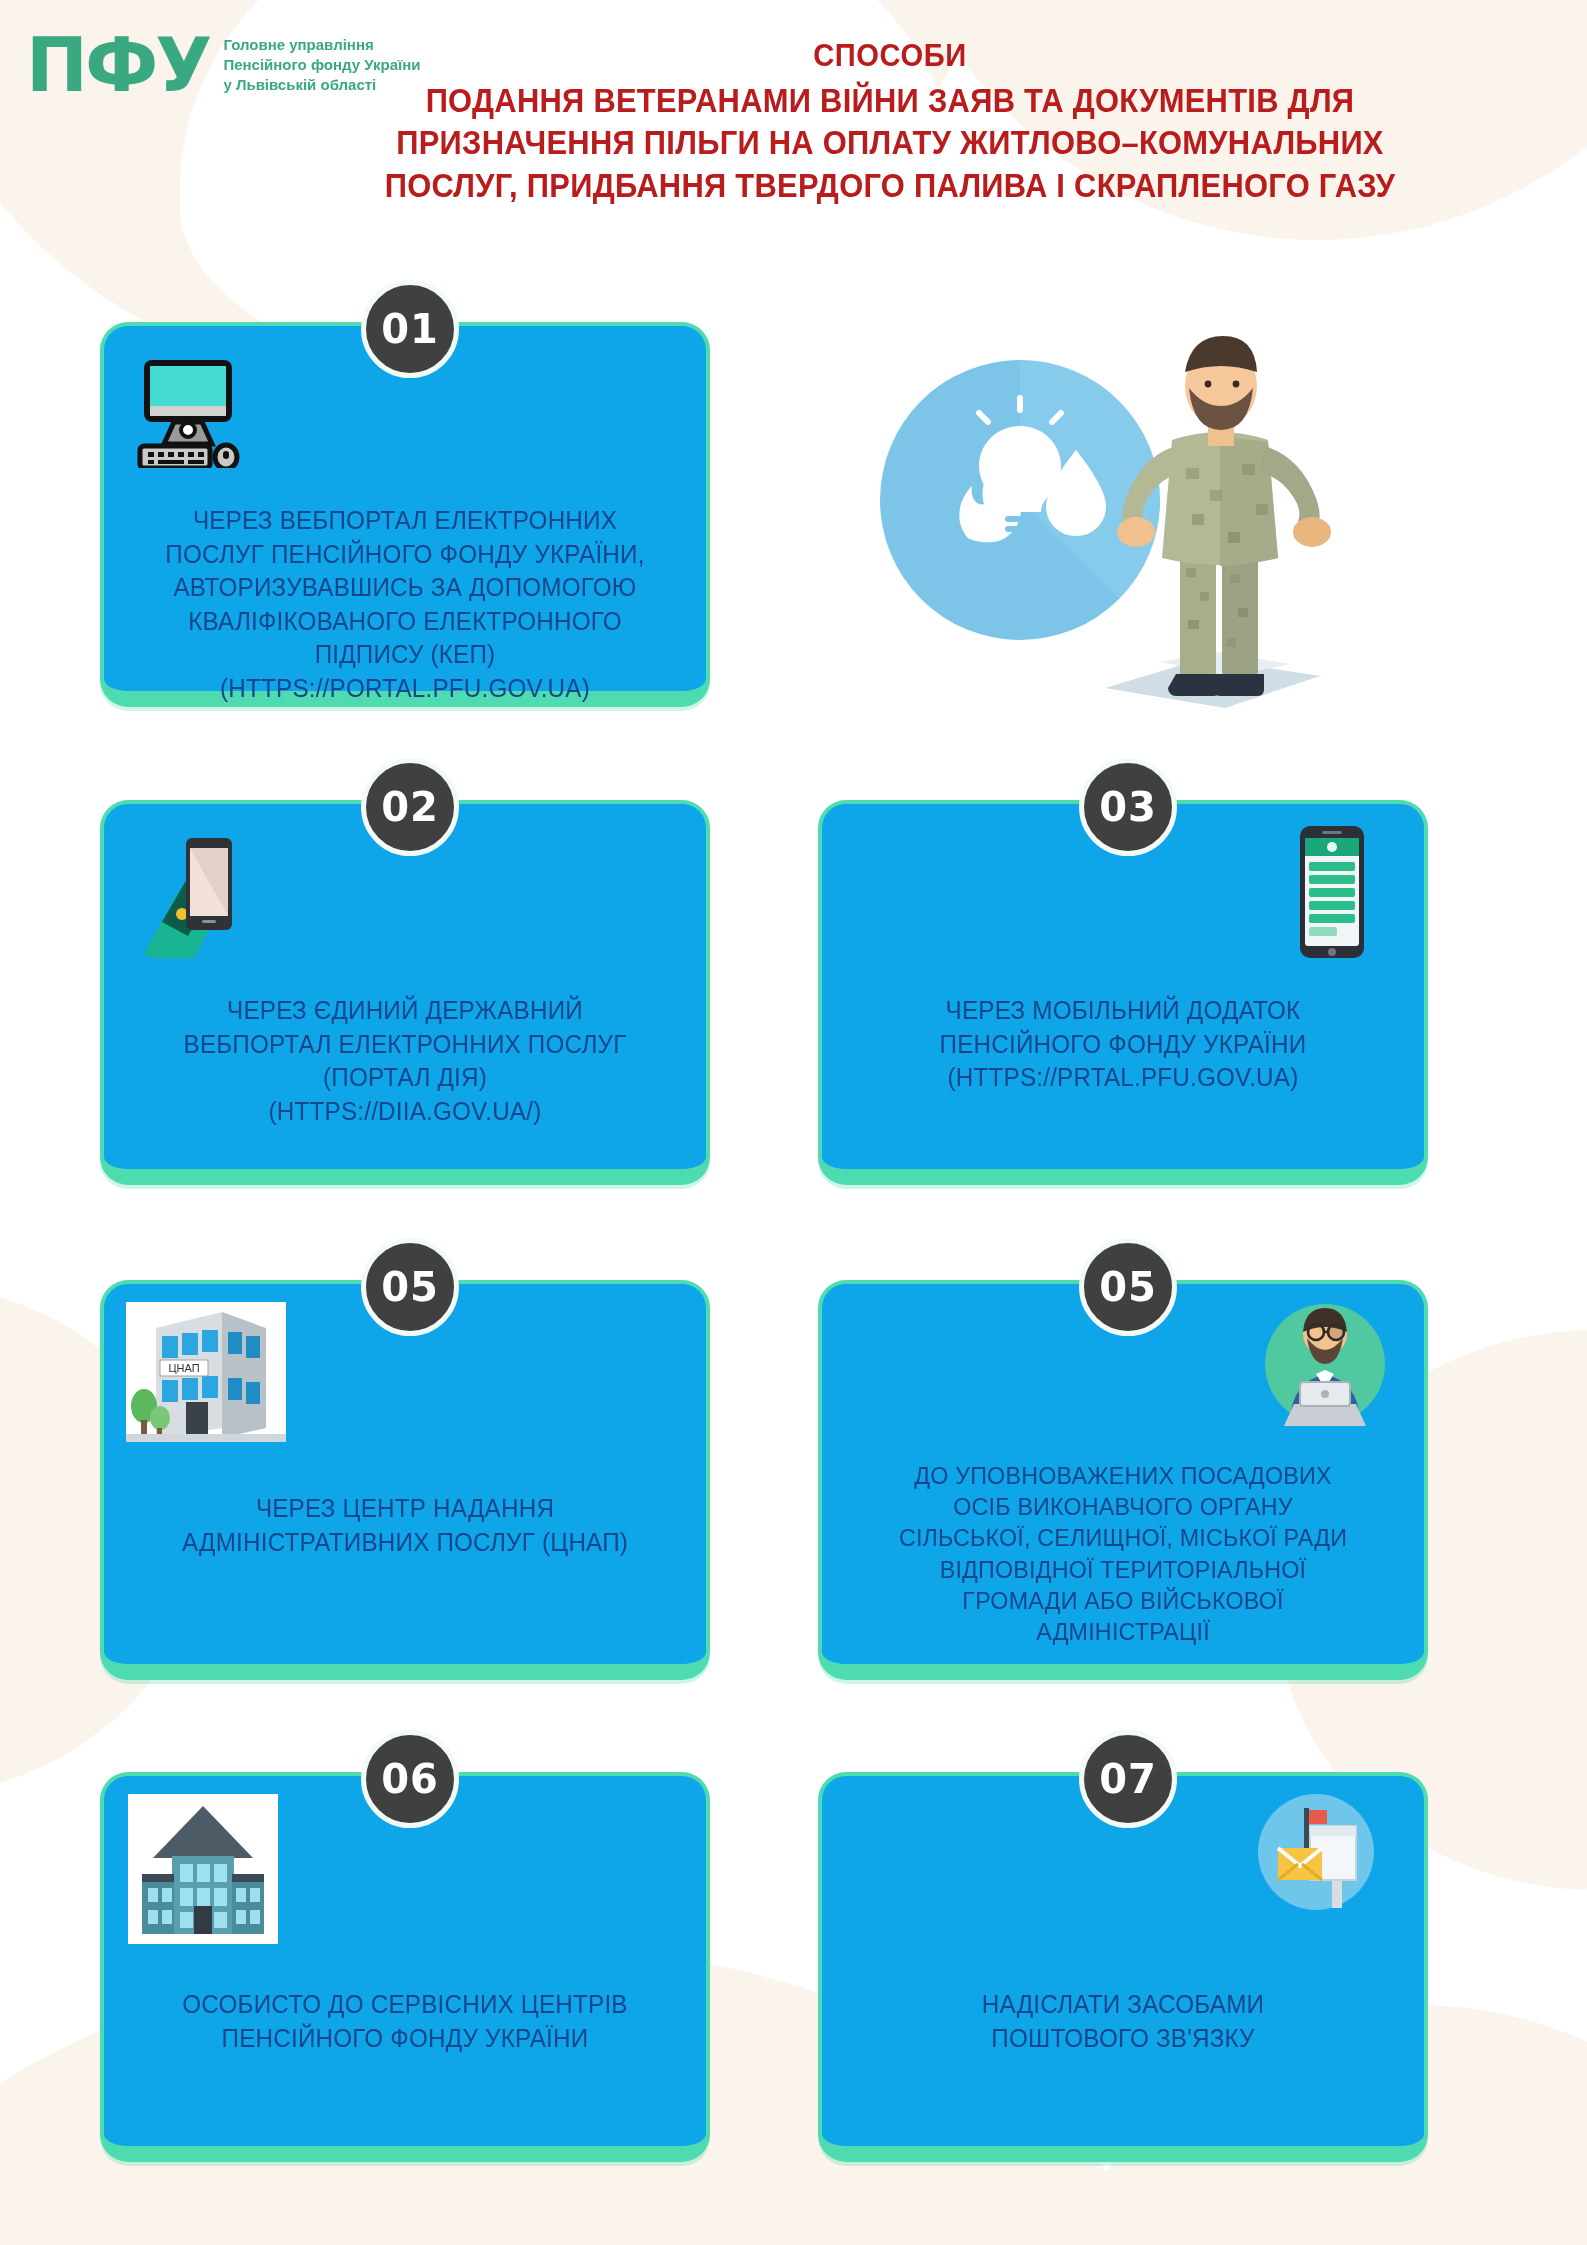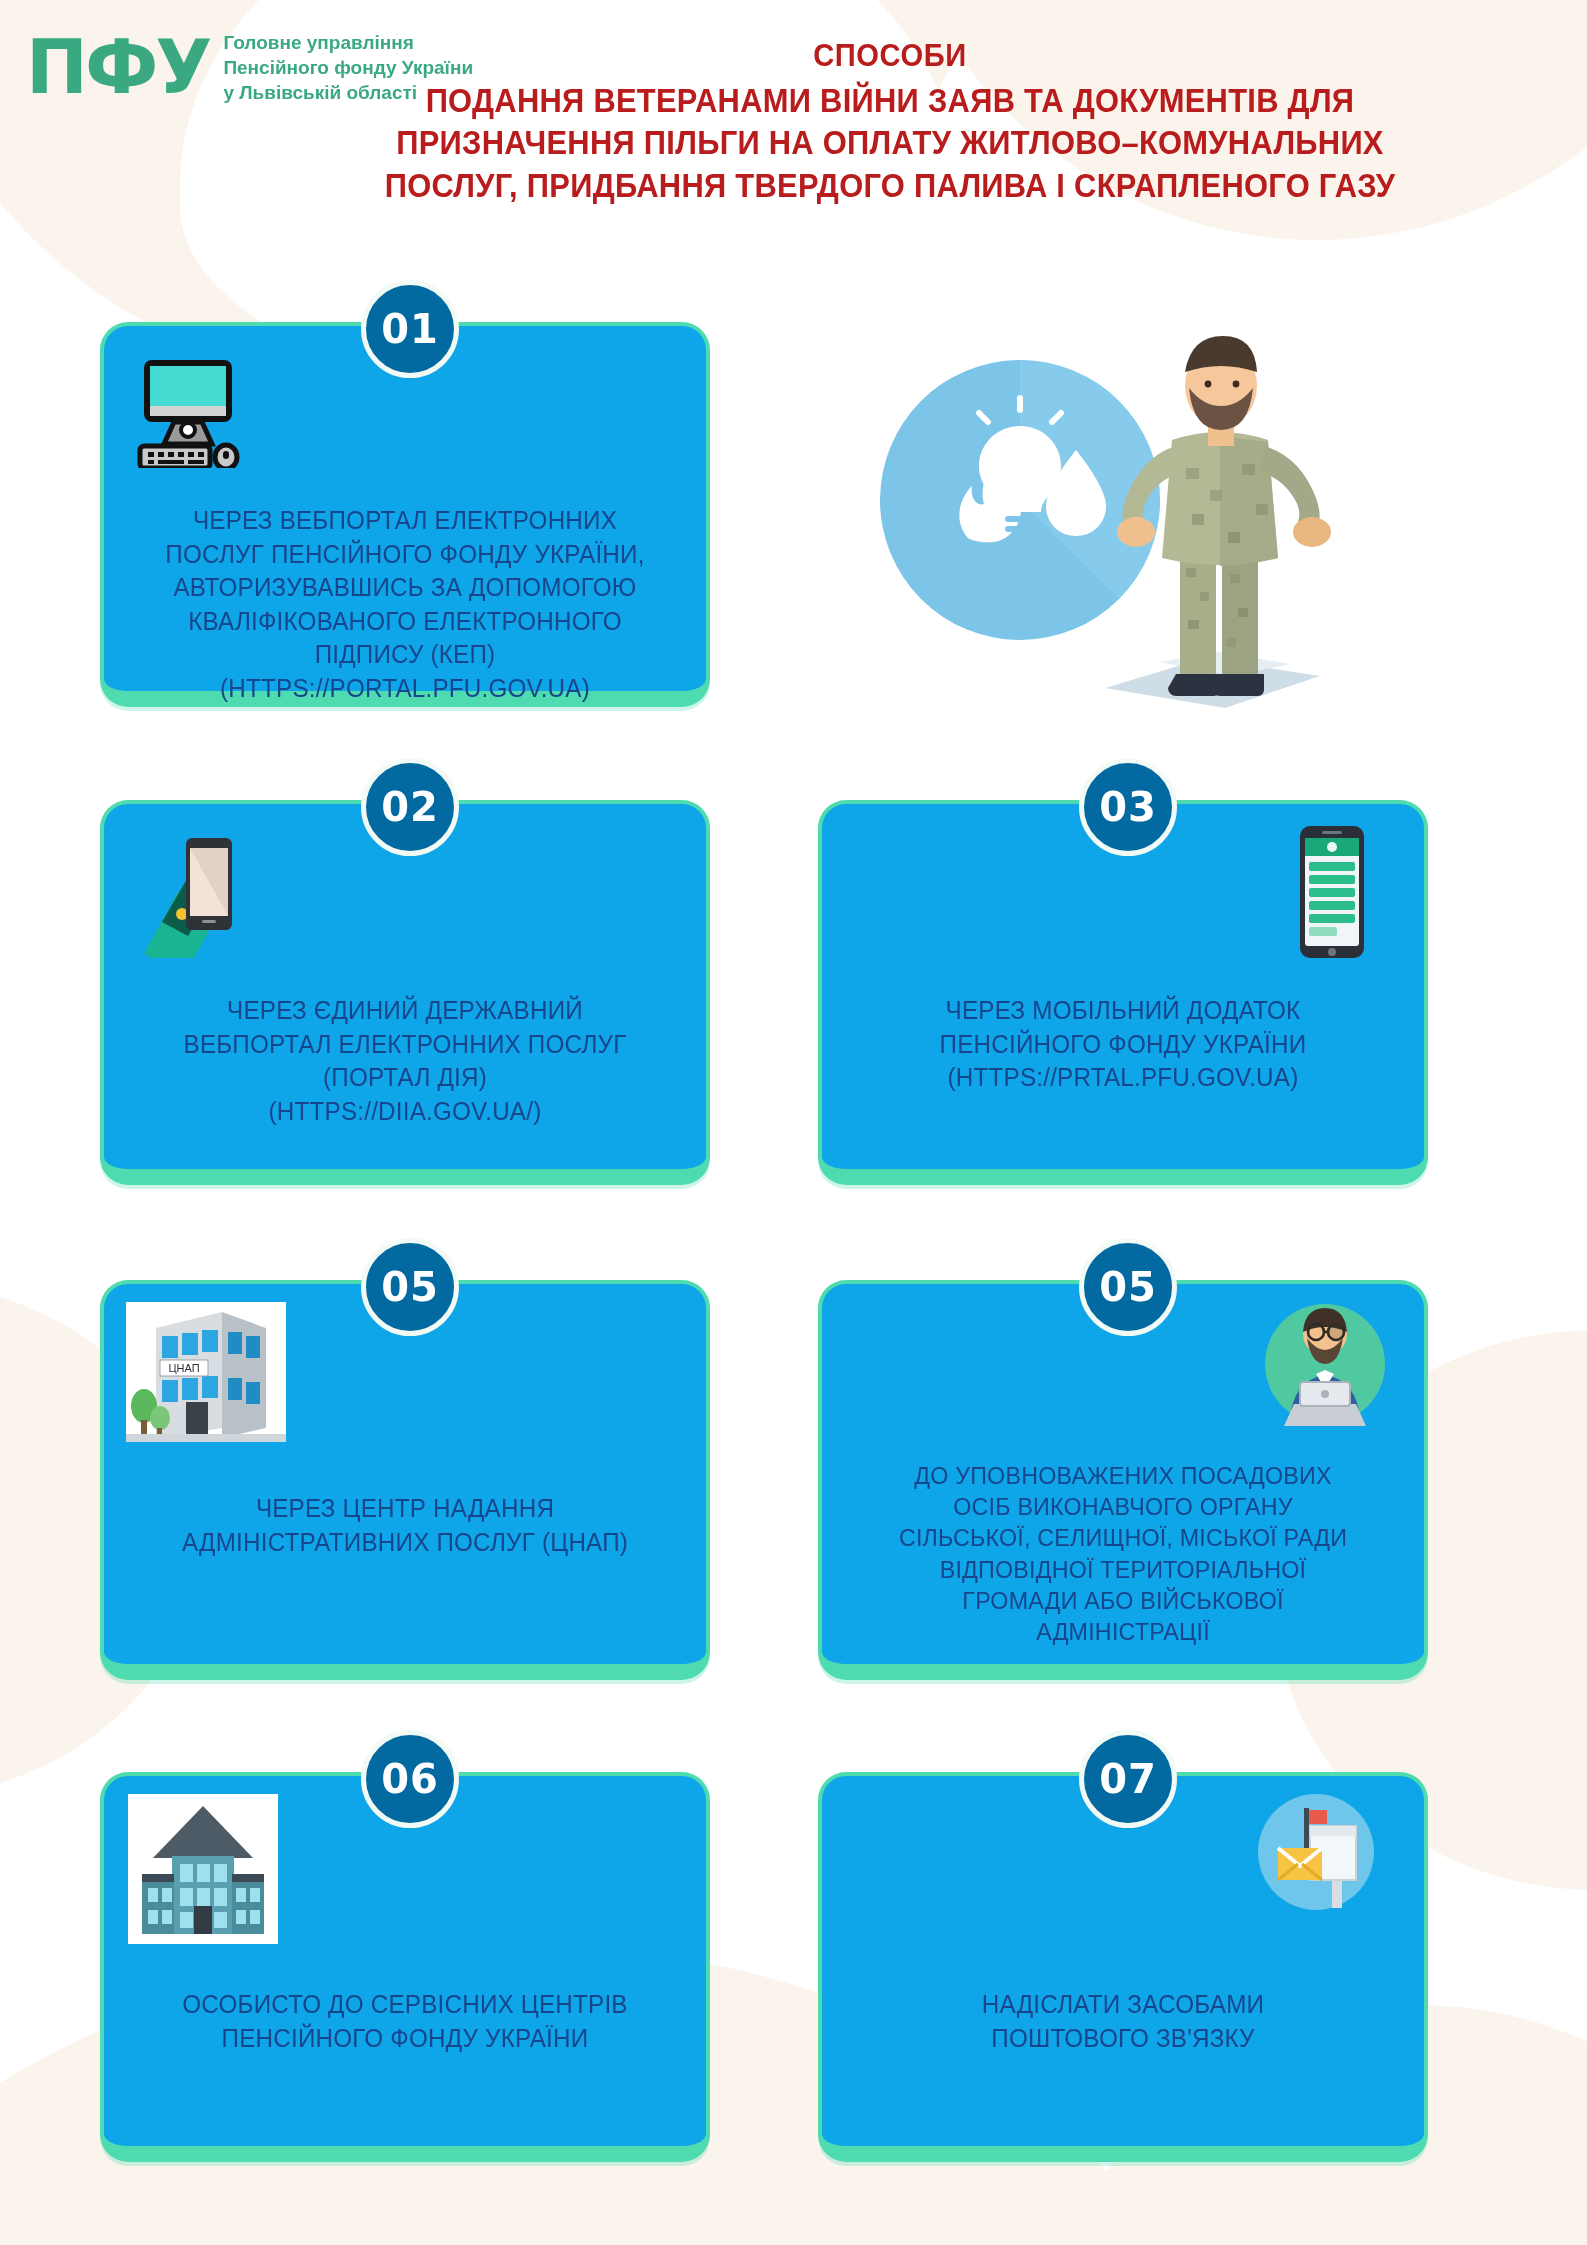--- a/index.html
+++ b/index.html
@@ -106,21 +106,21 @@
   #logo-mark {
     font-size: 74px;
     font-weight: bold;
     color: #3aa981;
     letter-spacing: -3px;
     line-height: 0.95;
     font-family: "DejaVu Sans", sans-serif;
   }
   #logo-text {
     color: #3aa981;
-    font-size: 19px;
+    font-size: 15px;
     font-weight: bold;
     line-height: 1.32;
     font-family: "Liberation Sans", sans-serif;
   }
   #logo-text div { white-space: nowrap; }
 
   #title-block {
     position: absolute;
     left: 300px;
     top: 38px;
@@ -171,21 +171,21 @@
     transform: scaleX(0.97);
     letter-spacing: 0.2px;
   }
   .card-text div { white-space: nowrap; }
 
   .badge {
     position: absolute;
     width: 88px;
     height: 88px;
     border-radius: 50%;
-    background: #0369a1;
+    background: #404040;
     border: 5px solid #f2faf6;
     color: #ffffff;
     font-size: 40px;
     font-weight: bold;
     display: flex;
     align-items: center;
     justify-content: center;
     font-family: "DejaVu Sans", sans-serif;
     letter-spacing: 1px;
     z-index: 5;

